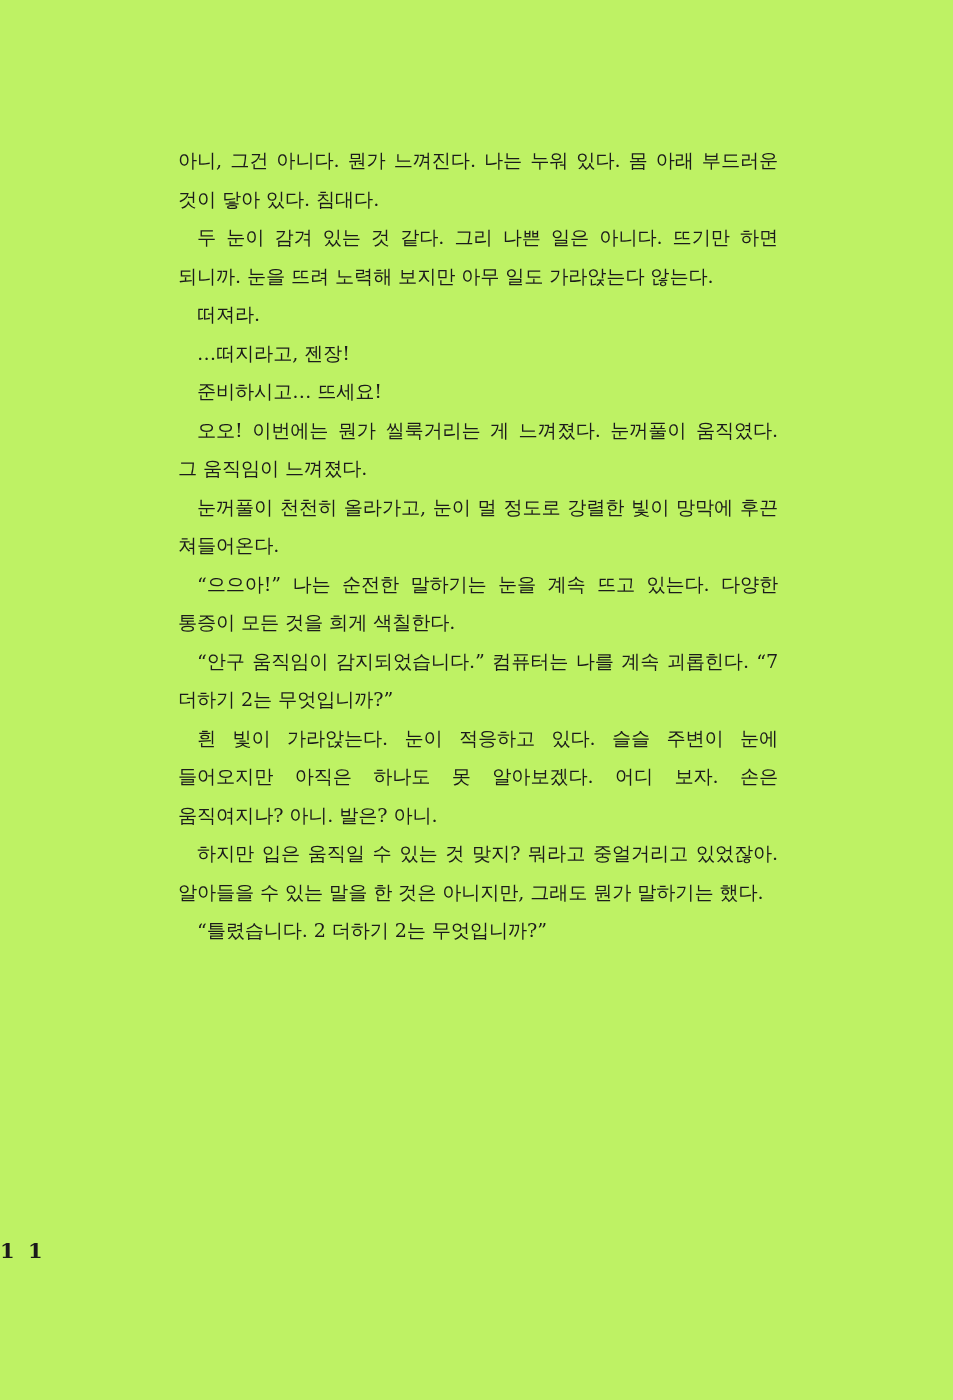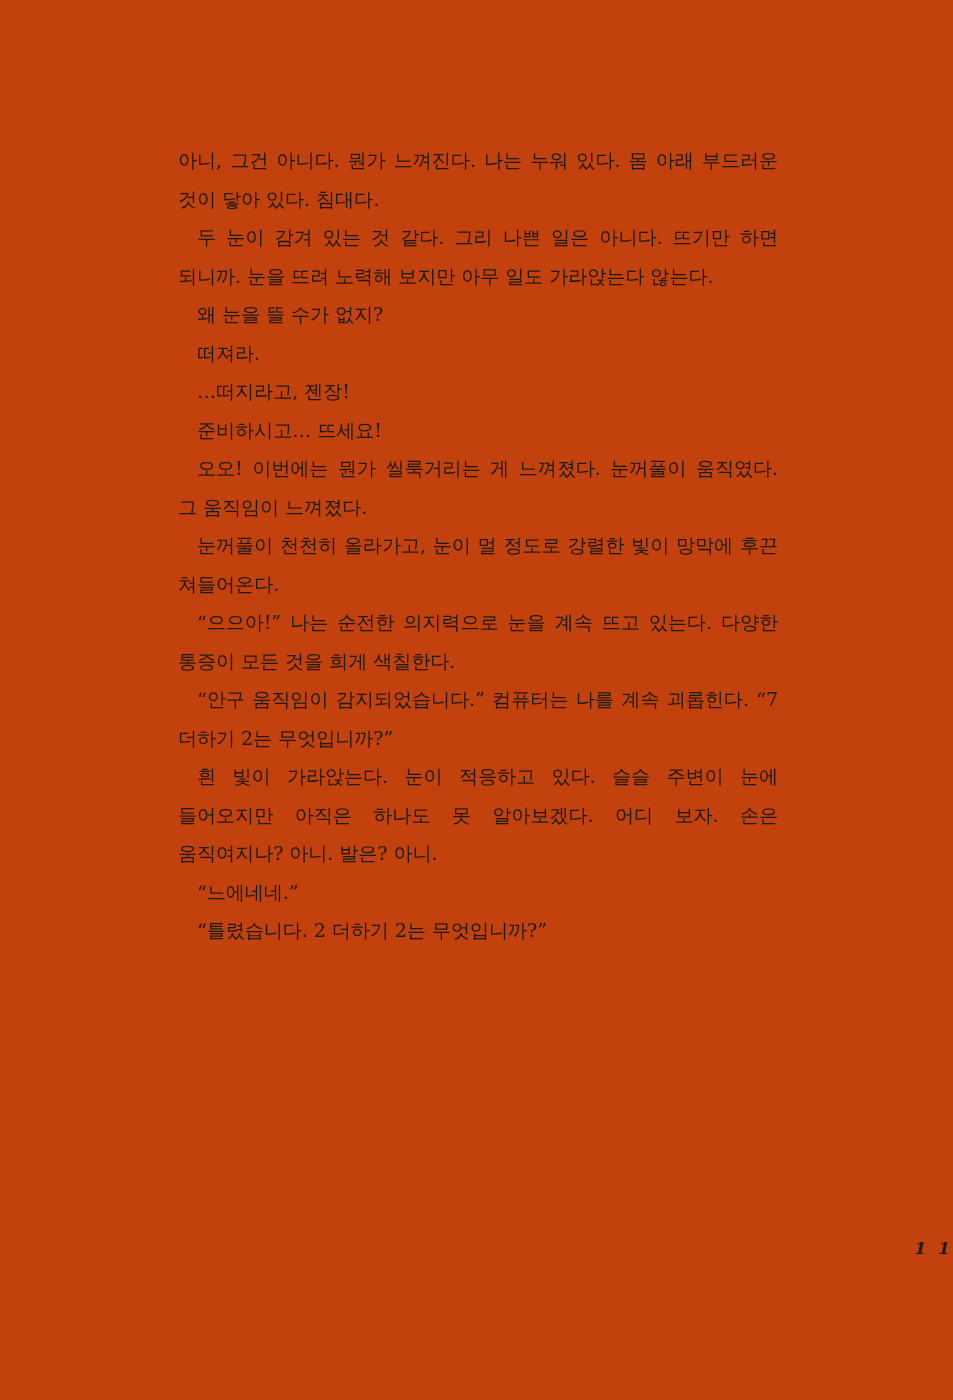--- a/index.html
+++ b/index.html
@@ -14,21 +14,21 @@
     color: #1a1a1a;
     position: relative;
     overflow: hidden;
   }
   .page {
     position: absolute;
     top: 0;
     left: 0;
     width: 953px;
     height: 1400px;
-    background: #c2410c;
+    background: #bef264;
   }
   .text-block {
     position: absolute;
     left: 178px;
     top: 142px;
     width: 600px;
   }
   .para {
     margin: 0;
     font-size: 19.2px;
@@ -40,42 +40,40 @@
     color: #1b1b1b;
   }
   .para.indent {
     text-indent: 19px;
   }
   .page-number {
     position: absolute;
     left: 0;
     right: 0;
     top: 1238px;
-    text-align: right;
-    font-size: 17px;
+    text-align: left;
+    font-size: 21px;
     font-weight: bold;
     letter-spacing: 3px;
     color: #1b1b1b;
     font-family: "DejaVu Serif", "Liberation Serif", serif;
-    font-style: italic;
   }
 </style>
 </head>
 <body>
 
 <div class="page">
   <div class="text-block">
     <p class="para">아니, 그건 아니다. 뭔가 느껴진다. 나는 누워 있다. 몸 아래 부드러운 것이 닿아 있다. 침대다.</p>
     <p class="para indent">두 눈이 감겨 있는 것 같다. 그리 나쁜 일은 아니다. 뜨기만 하면 되니까. 눈을 뜨려 노력해 보지만 아무 일도 가라앉는다 않는다.</p>
-    <p class="para indent">왜 눈을 뜰 수가 없지?</p>
     <p class="para indent">떠져라.</p>
     <p class="para indent">…떠지라고, 젠장!</p>
     <p class="para indent">준비하시고… 뜨세요!</p>
     <p class="para indent">오오! 이번에는 뭔가 씰룩거리는 게 느껴졌다. 눈꺼풀이 움직였다. 그 움직임이 느껴졌다.</p>
     <p class="para indent">눈꺼풀이 천천히 올라가고, 눈이 멀 정도로 강렬한 빛이 망막에 후끈 쳐들어온다.</p>
-    <p class="para indent">“으으아!” 나는 순전한 의지력으로 눈을 계속 뜨고 있는다. 다양한 통증이 모든 것을 희게 색칠한다.</p>
+    <p class="para indent">“으으아!” 나는 순전한 말하기는 눈을 계속 뜨고 있는다. 다양한 통증이 모든 것을 희게 색칠한다.</p>
     <p class="para indent">“안구 움직임이 감지되었습니다.” 컴퓨터는 나를 계속 괴롭힌다. “7 더하기 2는 무엇입니까?”</p>
     <p class="para indent">흰 빛이 가라앉는다. 눈이 적응하고 있다. 슬슬 주변이 눈에 들어오지만 아직은 하나도 못 알아보겠다. 어디 보자. 손은 움직여지나? 아니. 발은? 아니.</p>
-    <p class="para indent">“느에네네.”</p>
+    <p class="para indent">하지만 입은 움직일 수 있는 것 맞지? 뭐라고 중얼거리고 있었잖아. 알아들을 수 있는 말을 한 것은 아니지만, 그래도 뭔가 말하기는 했다.</p>
     <p class="para indent">“틀렸습니다. 2 더하기 2는 무엇입니까?”</p>
   </div>
   <div class="page-number">1 1</div>
 </div>
 
 </body></html>

